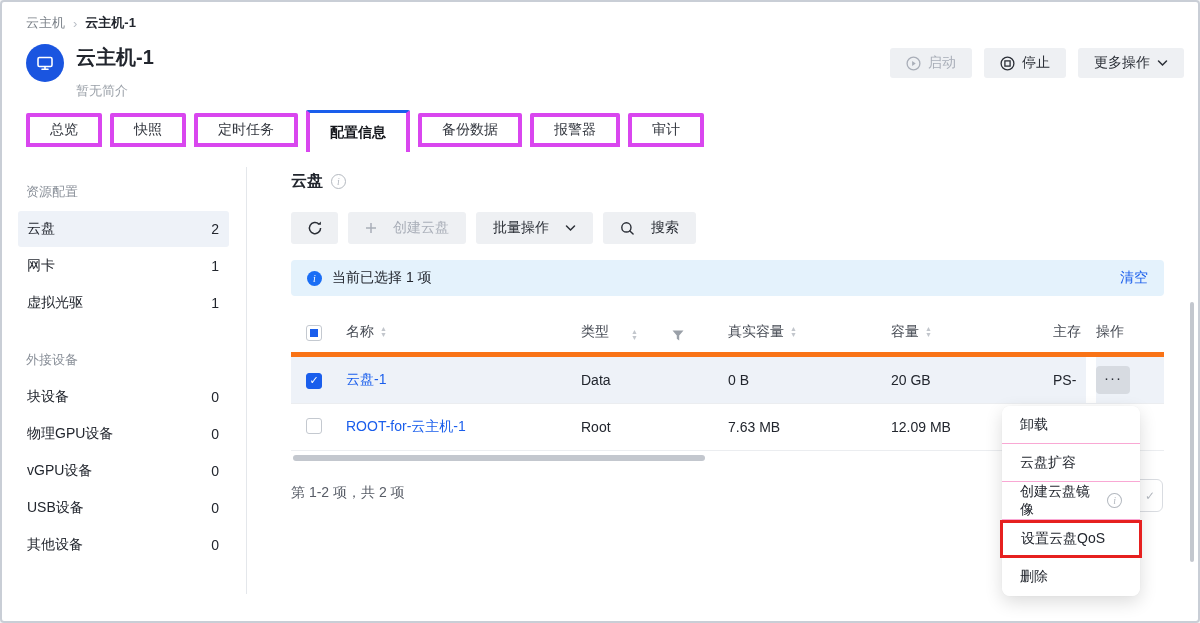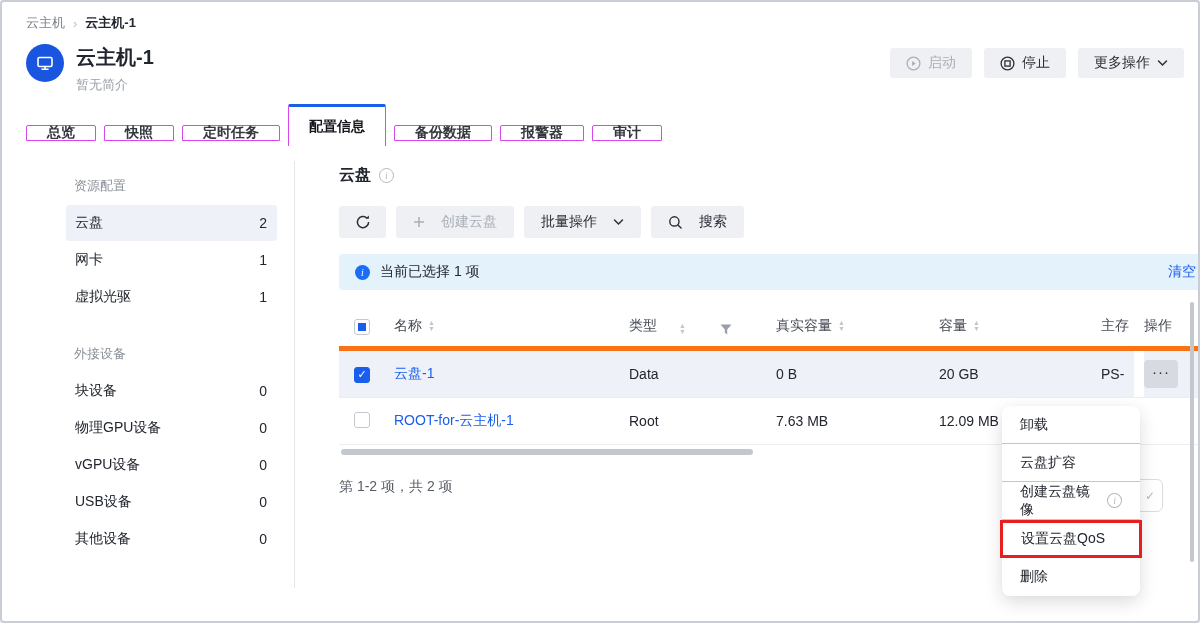--- a/index.html
+++ b/index.html
@@ -13,33 +13,33 @@
   
   .breadcrumb { padding:12px 24px 0 24px; font-size:13px; display:flex; gap:8px; align-items:center; }
   .crumb-parent { color:#7a8088; cursor:pointer; }
   .crumb-sep { color:#b9bec6; font-size:13px; }
   .crumb-current { color:#22262e; font-weight:700; }
   
   .header { display:flex; align-items:flex-start; padding:12px 14px 0 24px; }
   .avatar { width:38px; height:38px; border-radius:50%; background:#1a55e0; display:flex; align-items:center; justify-content:center; flex:none; }
   .title-block { margin-left:12px; flex:1; }
   .page-title { font-size:20px; font-weight:700; line-height:1.3; }
-  .page-subtitle { color:#9aa0a8; font-size:13px; margin-top:6px; }
+  .page-subtitle { color:#9aa0a8; font-size:13px; margin-top:12px; }
   .header-actions { display:flex; gap:12px; margin-top:4px; }
   .btn { height:30px; padding:0 16px; background:#eef0f3; border:none; border-radius:3px;
          font-size:14px; color:#2a2e36; display:inline-flex; align-items:center; gap:7px; cursor:pointer;
          font-family:inherit; }
   .btn.disabled { color:#a9aeb8; cursor:default; }
   
   .tabs { display:flex; align-items:flex-end; gap:8px; padding:10px 24px 0 24px; }
-  .tab { height:16px; padding:0 20px; border:1px solid #d946ef; border-radius:2px 2px 0 0;
-         background:#fff; display:flex; align-items:center; font-size:14px; color:#33373f; cursor:pointer;font-weight:bold; }
+  .tab { height:34px; padding:0 20px; border:4px solid #d946ef; border-radius:2px 2px 0 0;
+         background:#fff; display:flex; align-items:center; font-size:14px; color:#33373f; cursor:pointer; }
   .tab.active { height:42px; margin-bottom:-5px; border-top:3px solid #1a5eec; border-bottom:none; font-weight:700; color:#16181d; }
   
-  .content { display:flex; margin-top:20px;padding-left:48px; }
+  .content { display:flex; margin-top:20px; }
   .sidebar { width:245px; flex:none; border-right:1px solid #e4e7eb; padding:8px 0 30px 0; min-height:392px; }
   .side-section-title { color:#8a9099; font-size:13px; padding:8px 24px 10px 24px; }
   .side-section + .side-section-title, .side-section-gap { margin-top:22px; }
   .side-item { display:flex; justify-content:space-between; align-items:center; height:36px;
                margin:0 17px 1px 16px; padding:0 10px 0 9px; border-radius:3px; cursor:pointer; font-size:14px; }
   .side-item.active { background:#eef2f8; }
   .side-count { color:#22262e; }
   .main { flex:1; padding:0 0 0 44px; position:relative; }
   .main-title-row { display:flex; align-items:center; gap:8px; margin-top:4px; }
   .main-title { font-size:16px; font-weight:700; }

